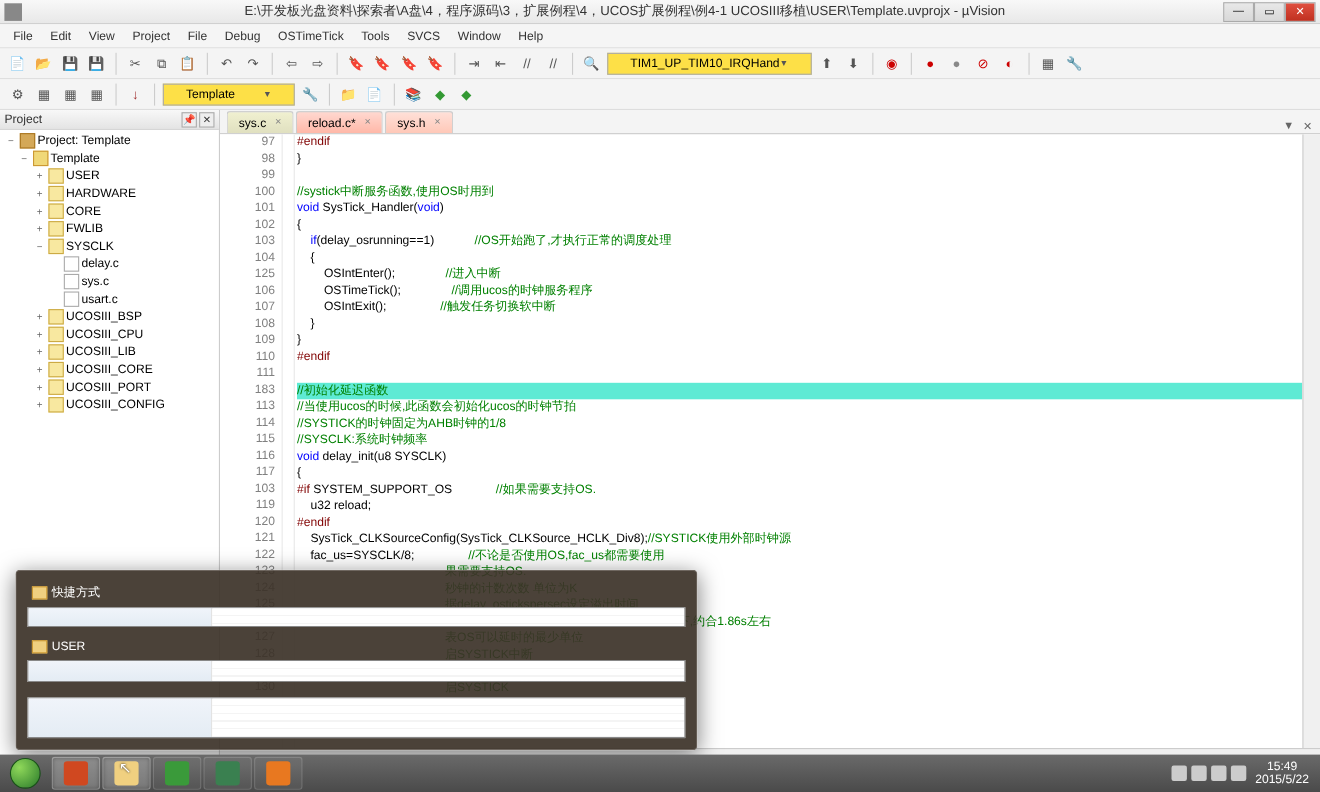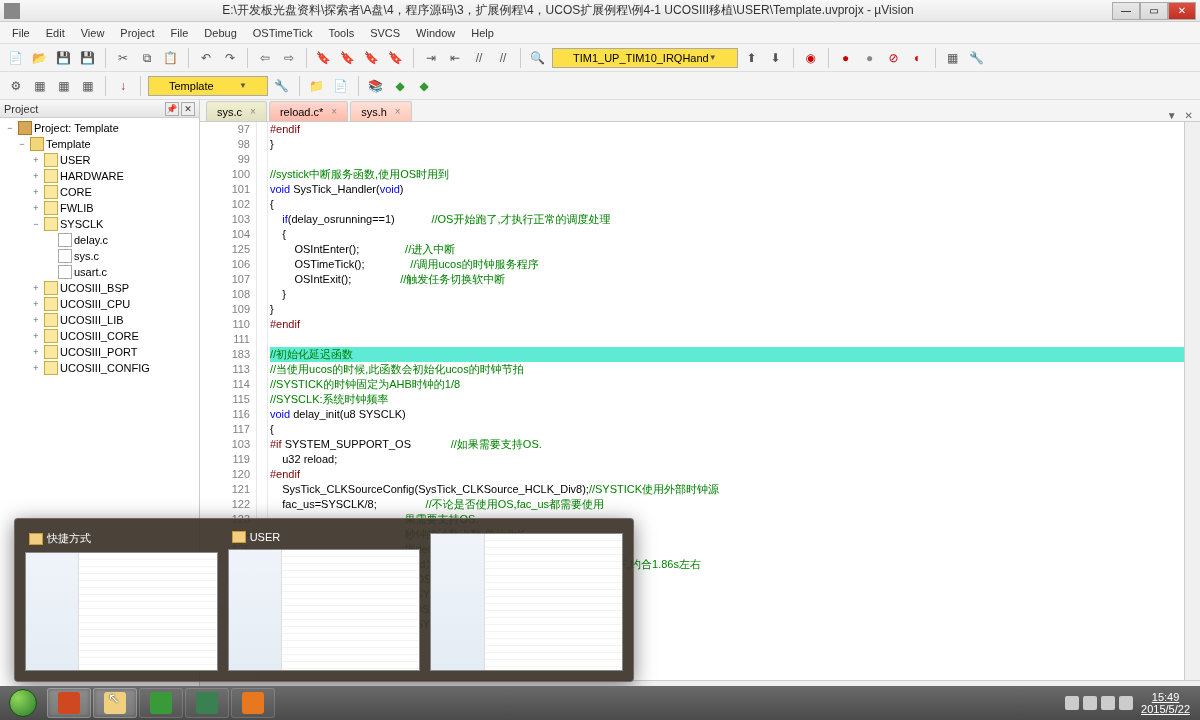--- a/index.html
+++ b/index.html
@@ -63,36 +63,36 @@
 .code .p { color: #800000; }
 .code .hl { background: #5eead4; display: inline-block; width: 100%; }
 .vscroll { width: 16px; background: #f0f0f0; border-left: 1px solid #ccc; }
 .hscroll-row { height: 16px; background: #f0f0f0; border-top: 1px solid #ccc; }
 
 
 .statusbar { height: 20px; background: #f0f0f0; border-top: 1px solid #ccc; display: flex; align-items: center; font-size: 11px; color: #333; }
 .statusbar .seg { padding: 0 10px; border-right: 1px solid #ccc; height: 100%; display: flex; align-items: center; }
 
 
-.taskpreview { position: absolute; left: 14px; bottom: 38px; width: 620px; height: 164px; background: rgba(60,50,40,0.92); border: 1px solid rgba(255,255,255,0.2); border-radius: 4px; display: flex; padding: 10px; gap: 10px; box-shadow: 0 4px 20px rgba(0,0,0,0.5); }
+.taskpreview { position: absolute; left: 14px; bottom: 38px; width: 620px; height: 164px; background: rgba(60,50,40,0.92); border: 1px solid rgba(255,255,255,0.2); border-radius: 4px; display: flex; padding: 10px; gap: 10px; box-shadow: 0 4px 20px rgba(0,0,0,0.5); flex-direction: column; }
 .pv { flex: 1; display: flex; flex-direction: column; }
 .pv-title { color: #fff; font-size: 11px; padding: 2px 4px; display: flex; align-items: center; gap: 4px; }
 .pv-title .fic { width: 14px; height: 12px; background: #f0d080; border: 1px solid #cc9933; }
 .pv-thumb { flex: 1; background: #fff; border: 1px solid #888; margin-top: 4px; display: flex; }
 .pv-thumb .col1 { width: 28%; background: linear-gradient(#f0f4fa,#e4ecf4); border-right: 1px solid #ddd; }
 .pv-thumb .col2 { flex: 1; background: repeating-linear-gradient(#fff,#fff 6px,#f4f4f4 6px,#f4f4f4 7px); }
 
 
 .wintaskbar { position: absolute; bottom: 0; left: 0; right: 0; height: 34px; background: linear-gradient(#6a6a6a,#4a4a4a); display: flex; align-items: center; }
 .startbtn { width: 46px; height: 34px; display: flex; align-items: center; justify-content: center; }
 .orb { width: 28px; height: 28px; border-radius: 50%; background: radial-gradient(circle at 30% 30%, #8fd85a, #2a7a2a); border: 1px solid #185018; }
 .tbitem { width: 44px; height: 30px; margin: 0 1px; border: 1px solid rgba(255,255,255,0.15); border-radius: 3px; display: flex; align-items: center; justify-content: center; background: rgba(255,255,255,0.05); }
 .tbitem.active { background: rgba(255,255,255,0.25); box-shadow: inset 0 0 4px rgba(0,0,0,0.3); }
 .appic { width: 22px; height: 22px; border-radius: 3px; }
-.tray { margin-left: auto; color: #fff; font-size: 10px; padding-right: 10px; text-align: center; line-height: 12px; display: flex; align-items: center; gap: 8px; text-decoration: underline; }
+.tray { margin-left: auto; color: #fff; font-size: 10px; padding-right: 10px; text-align: center; line-height: 12px; display: flex; align-items: center; gap: 8px; }
 .tray .icons { display: flex; gap: 4px; }
 .tray .ti { width: 14px; height: 14px; background: #ccc; border-radius: 2px; }
 
 .mouse-cursor { position: absolute; left: 108px; bottom: 14px; font-size: 14px; color: #fff; pointer-events: none; text-shadow: 0 0 2px #000; }
 </style>
 </head>
 <body>
 
 <div class="titlebar">
   <span class="icon"></span>

